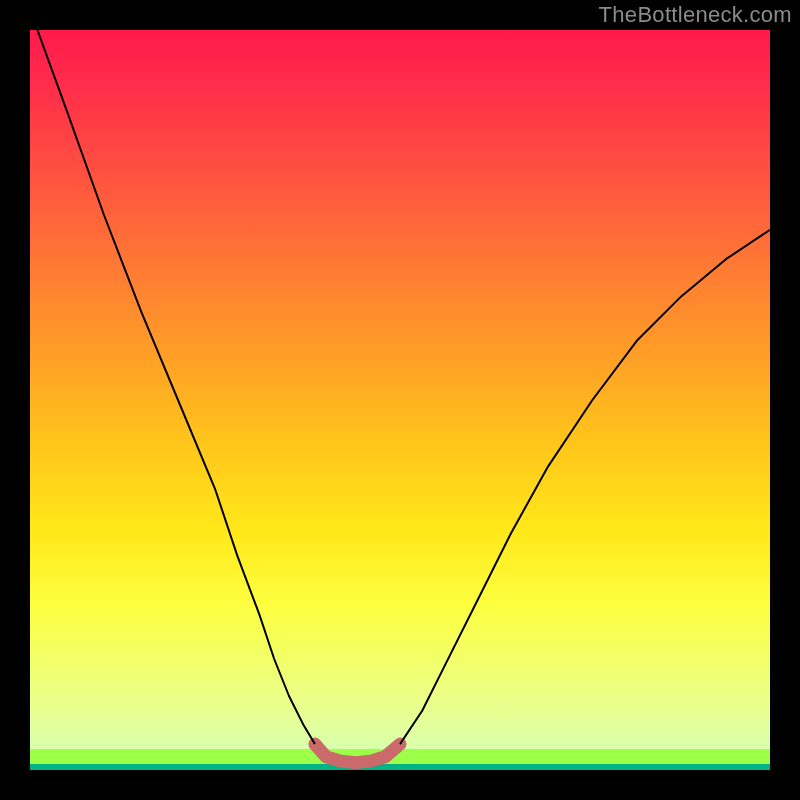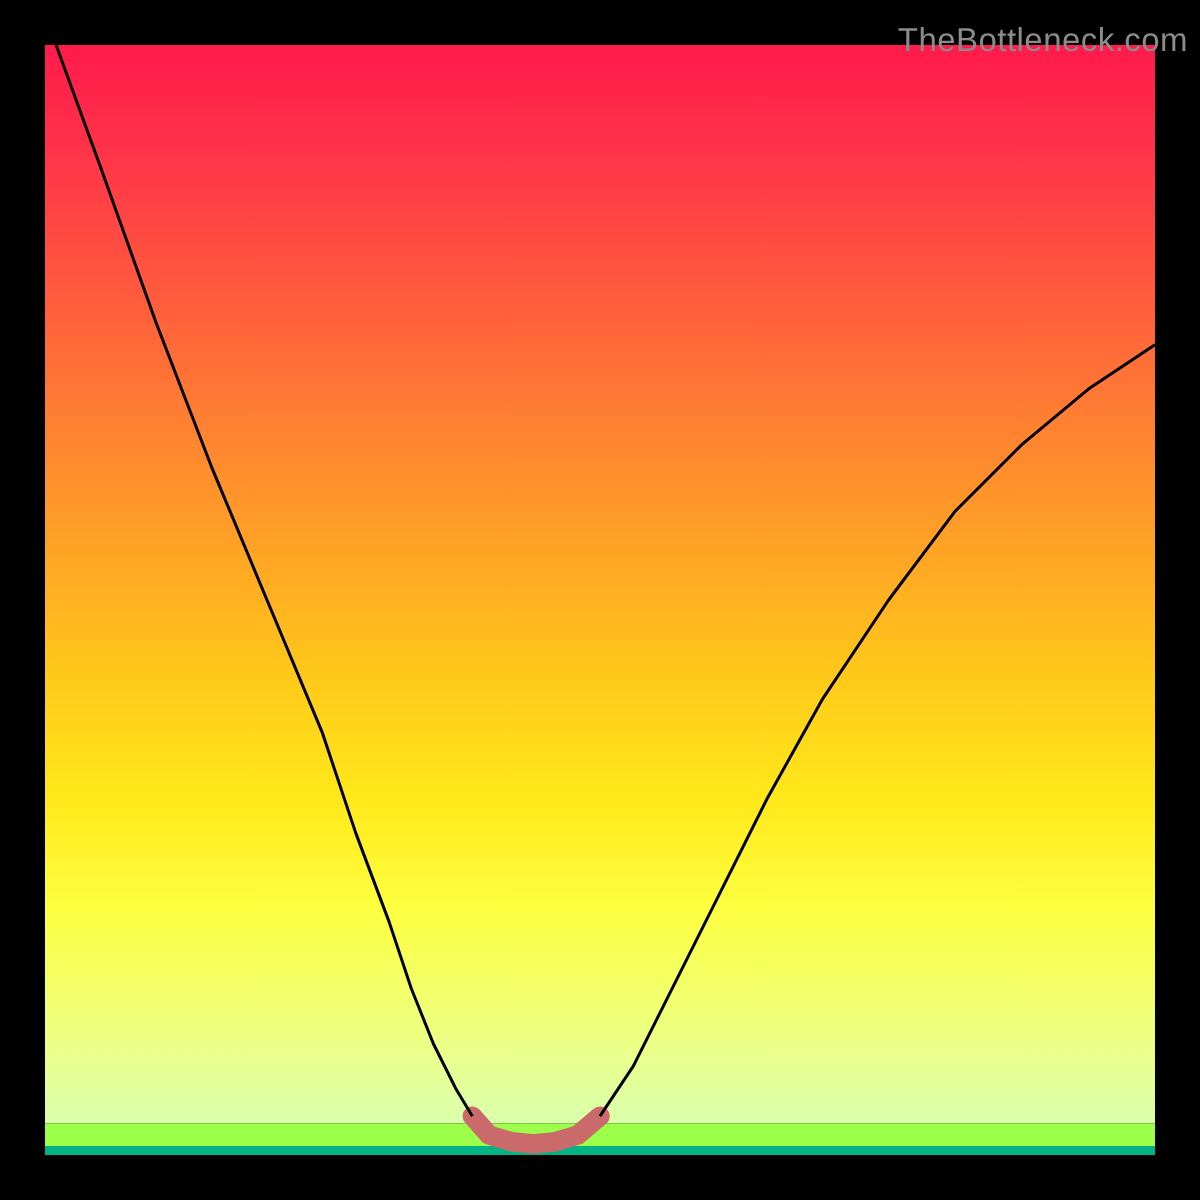--- a/index.html
+++ b/index.html
@@ -44,21 +44,21 @@
   }
   .svg-layer {
     position: absolute;
     left: 30px;
     top: 30px;
     width: 740px;
     height: 740px;
   }
   .watermark {
     position: absolute;
-    top: 14px;
+    top: 2px;
     right: 8px;
     color: #8b8b8b;
     font-size: 22px;
     font-weight: 500;
     letter-spacing: .3px;
   }
 </style>
 </head>
 <body>
 

